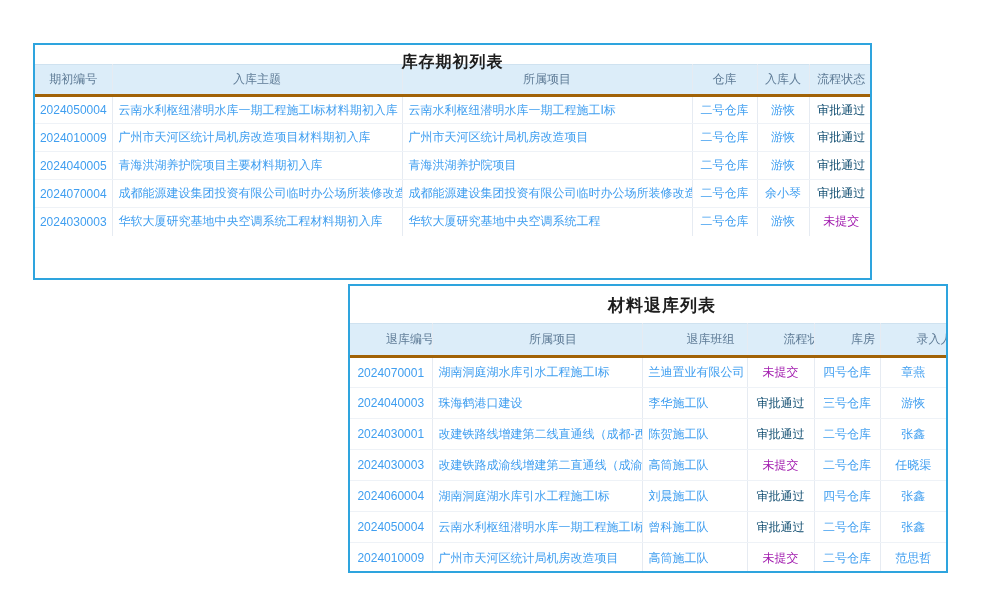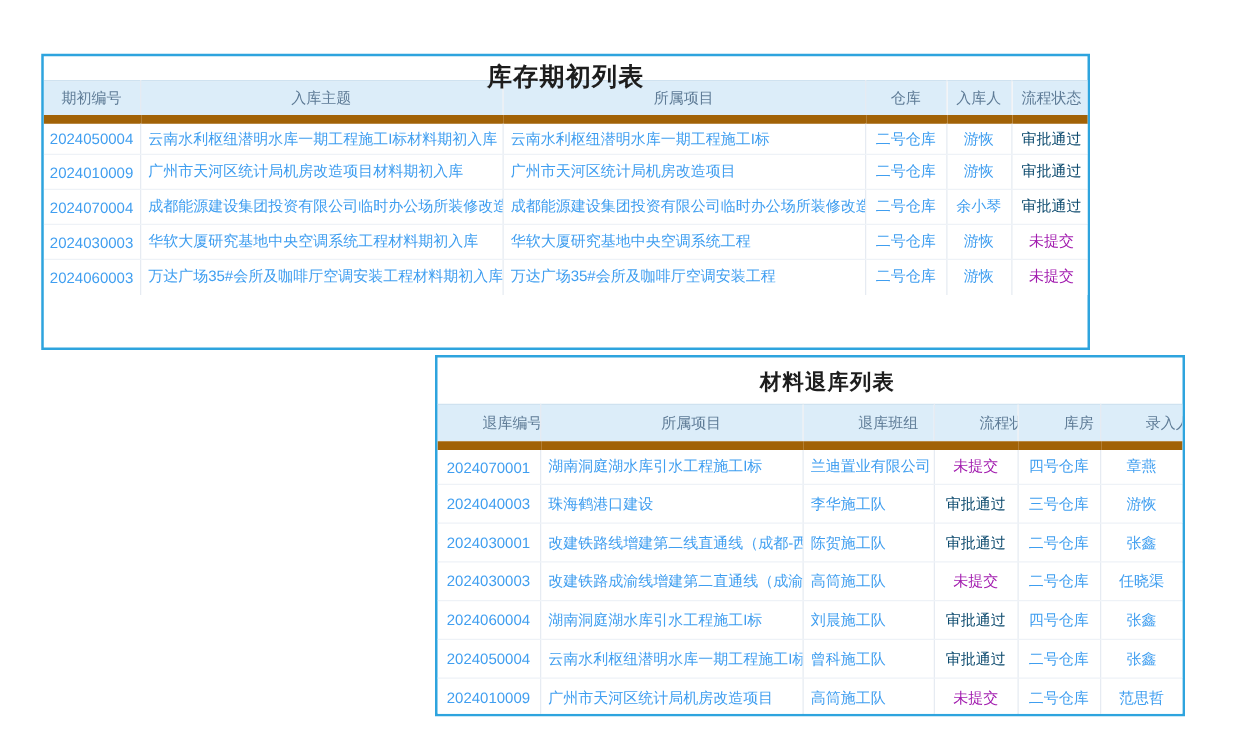--- a/index.html
+++ b/index.html
@@ -9,26 +9,26 @@
     -webkit-font-smoothing:antialiased;
   }
   .panel{
     position:absolute;background:#fff;border:2px solid #2ea4de;box-sizing:border-box;overflow:hidden;
   }
   #panel1{left:33px;top:43px;width:839px;height:237px;}
   #panel2{left:348px;top:284px;width:600px;height:289px;}
   .panel-title{
     text-align:center;font-weight:700;color:#1d1d1d;letter-spacing:1px;
   }
-  #panel1 .panel-title{height:19px;line-height:34px;font-size:20px;}
+  #panel1 .panel-title{height:19px;line-height:34px;font-size:16px;}
   #panel2 .panel-title{height:37px;line-height:39px;font-size:17px;margin-left:28px;}
   table{width:100%;border-collapse:collapse;table-layout:fixed;font-size:12px;}
   th{
     background:#dcedf9;color:#5e7b96;font-weight:400;
-    border-top:1px solid #cfe2f0;border-bottom:7px solid #a16207;
+    border-top:1px solid #cfe2f0;border-bottom:3px solid #a16207;
     white-space:nowrap;overflow:hidden;
   }
   td{
     border-bottom:1px solid #eef2f7;white-space:nowrap;overflow:hidden;
     background:#fff;
   }
   th,td{border-right:1px solid #e6ebf2;padding:0 4px;box-sizing:border-box;}
   th:last-child,td:last-child{border-right:none;}
   tbody tr:last-child td{border-bottom:none;}
   #panel1 th{height:31px;}
@@ -76,39 +76,39 @@
         </tr>
         <tr>
           <td class="al-center link">2024010009</td>
           <td class="al-left link">广州市天河区统计局机房改造项目材料期初入库</td>
           <td class="al-left link">广州市天河区统计局机房改造项目</td>
           <td class="al-center link">二号仓库</td>
           <td class="al-center link">游恢</td>
           <td class="al-center status-approved">审批通过</td>
         </tr>
         <tr>
+          <td class="al-center link">2024040005</td>
+          <td class="al-left link">青海洪湖养护院项目主要材料期初入库</td>
+          <td class="al-left link">青海洪湖养护院项目</td>
+          <td class="al-center link">二号仓库</td>
+          <td class="al-center link">游恢</td>
+          <td class="al-center status-approved">审批通过</td>
+        </tr>
+        <tr>
           <td class="al-center link">2024070004</td>
           <td class="al-left link">成都能源建设集团投资有限公司临时办公场所装修改造工程EPC...</td>
           <td class="al-left link">成都能源建设集团投资有限公司临时办公场所装修改造工程...</td>
           <td class="al-center link">二号仓库</td>
           <td class="al-center link">余小琴</td>
           <td class="al-center status-approved">审批通过</td>
         </tr>
         <tr>
           <td class="al-center link">2024030003</td>
           <td class="al-left link">华软大厦研究基地中央空调系统工程材料期初入库</td>
           <td class="al-left link">华软大厦研究基地中央空调系统工程</td>
-          <td class="al-center link">二号仓库</td>
-          <td class="al-center link">游恢</td>
-          <td class="al-center status-unsubmitted">未提交</td>
-        </tr>
-        <tr>
-          <td class="al-center link">2024060003</td>
-          <td class="al-left link">万达广场35#会所及咖啡厅空调安装工程材料期初入库</td>
-          <td class="al-left link">万达广场35#会所及咖啡厅空调安装工程</td>
           <td class="al-center link">二号仓库</td>
           <td class="al-center link">游恢</td>
           <td class="al-center status-unsubmitted">未提交</td>
         </tr>
       </tbody>
     </table>
 </div>
 
 <div class="panel" id="panel2">
   <div class="panel-title">材料退库列表</div>

